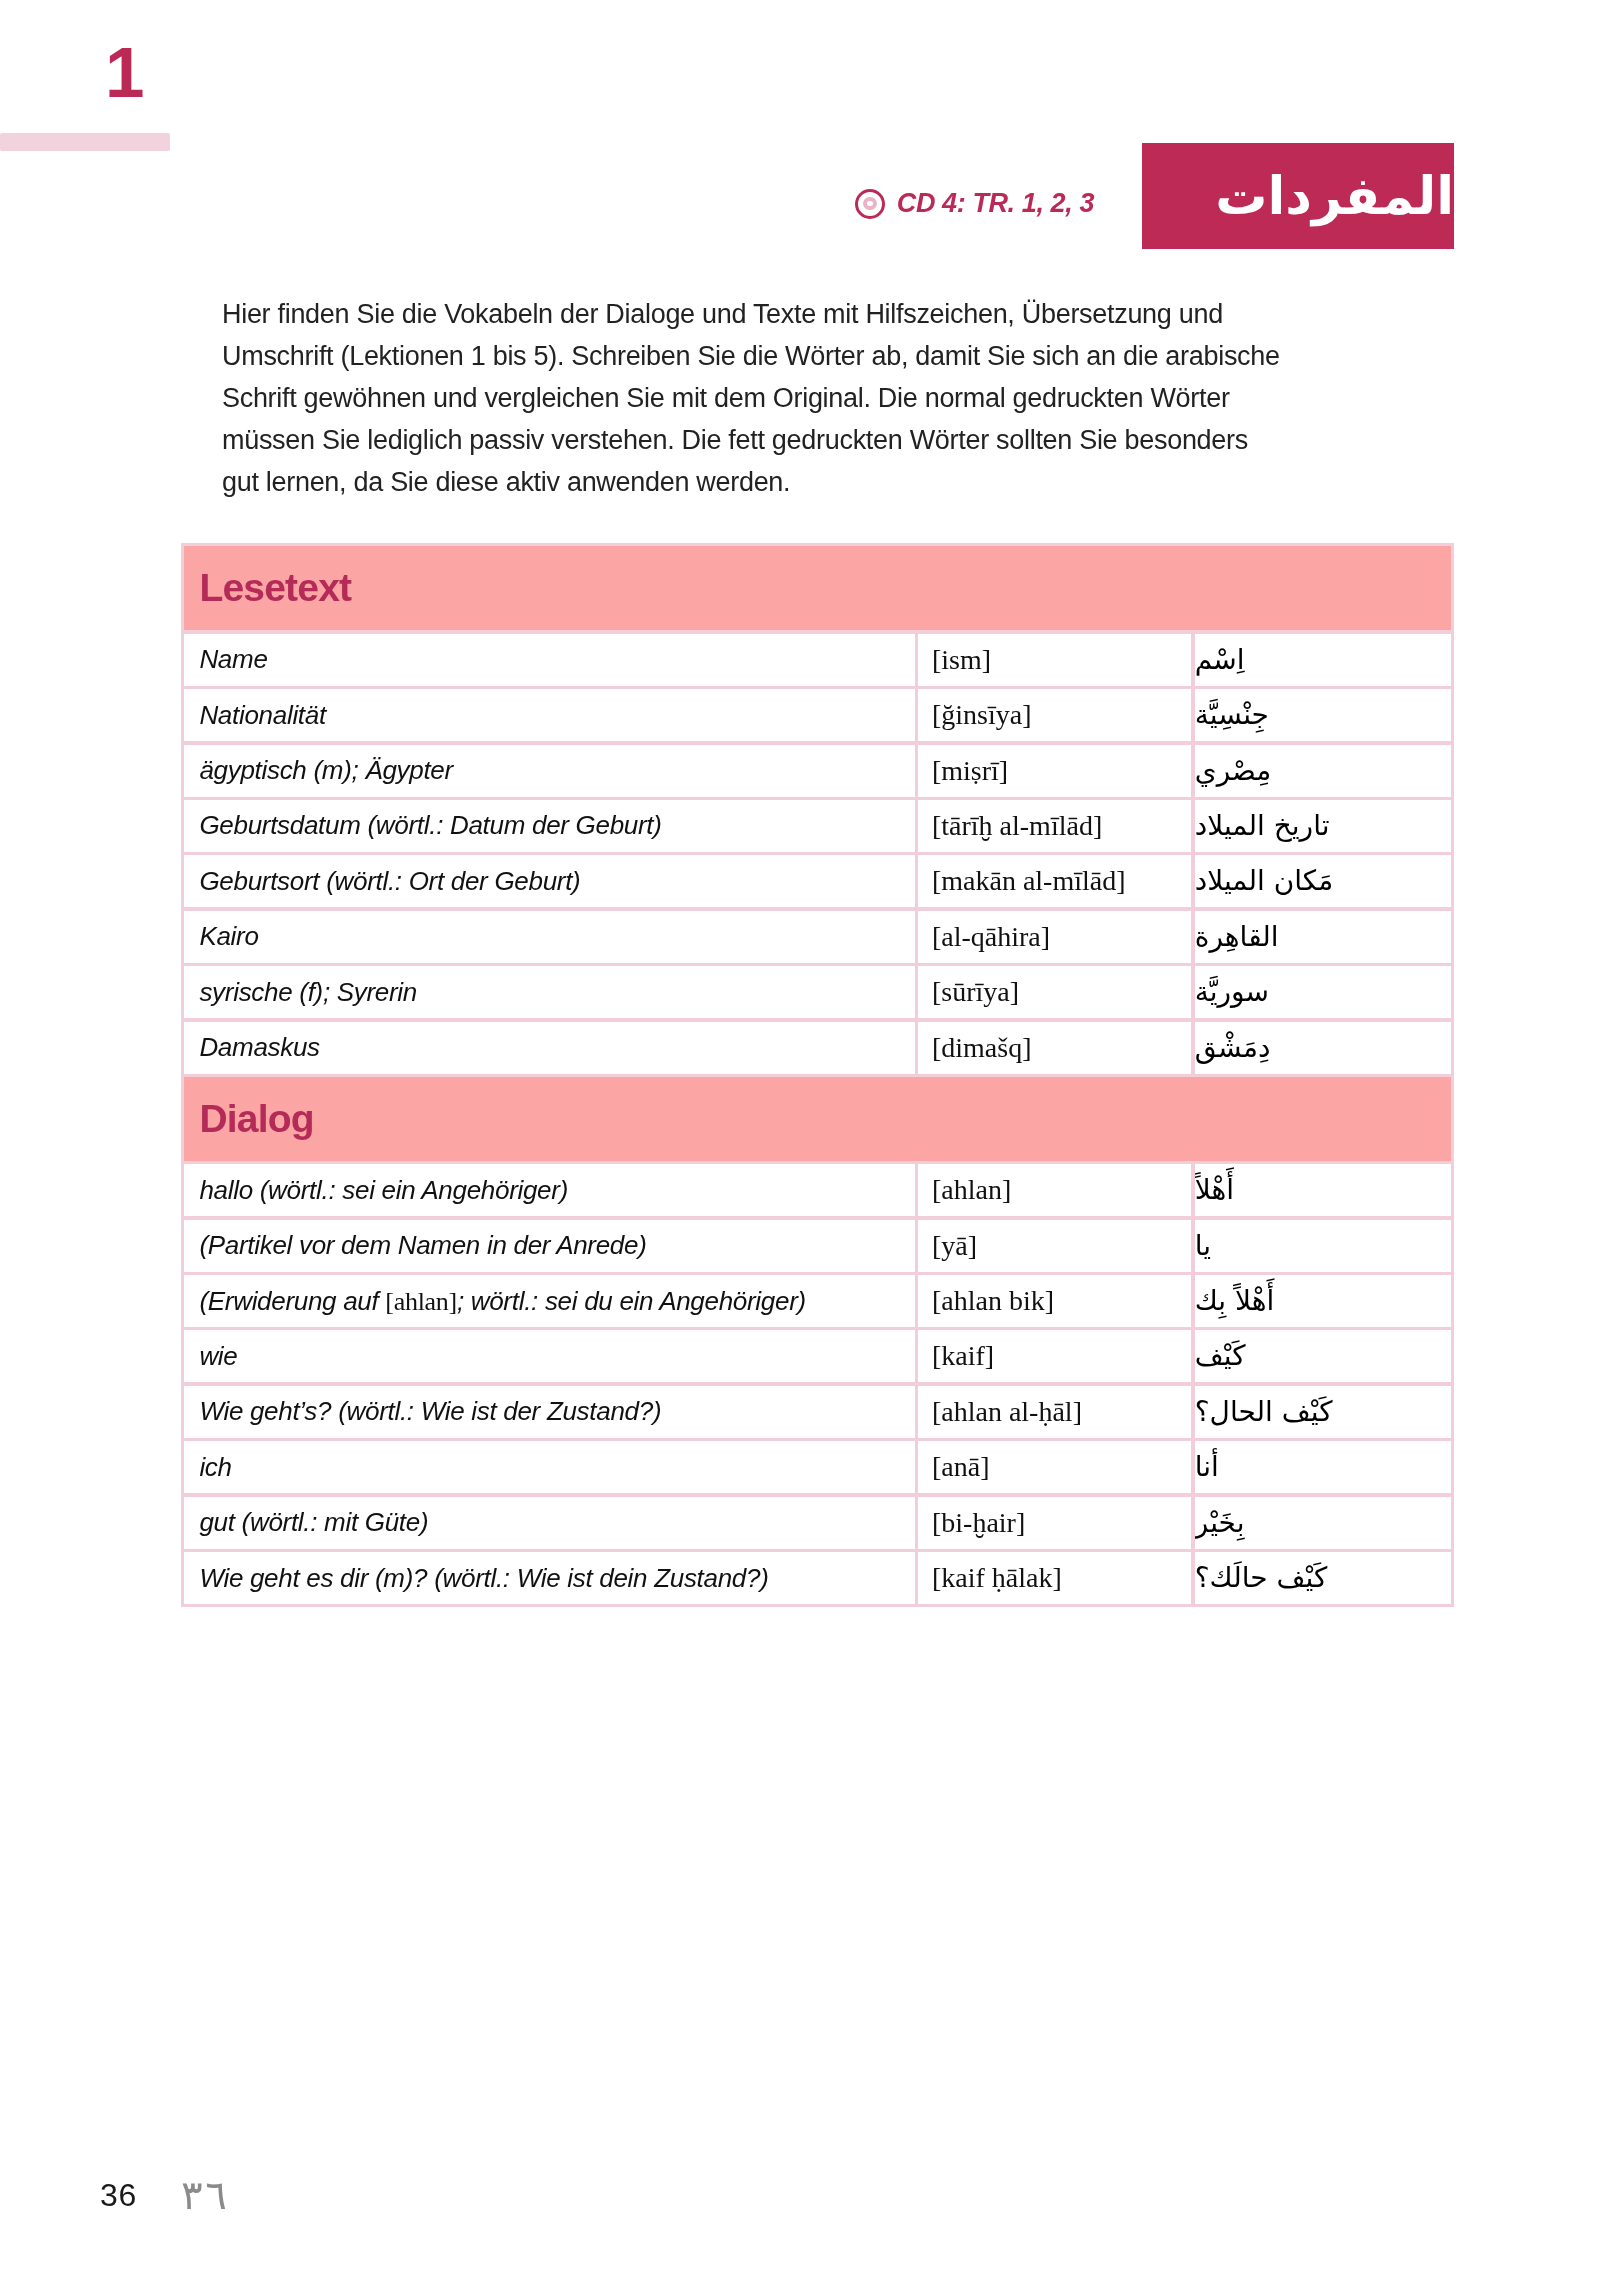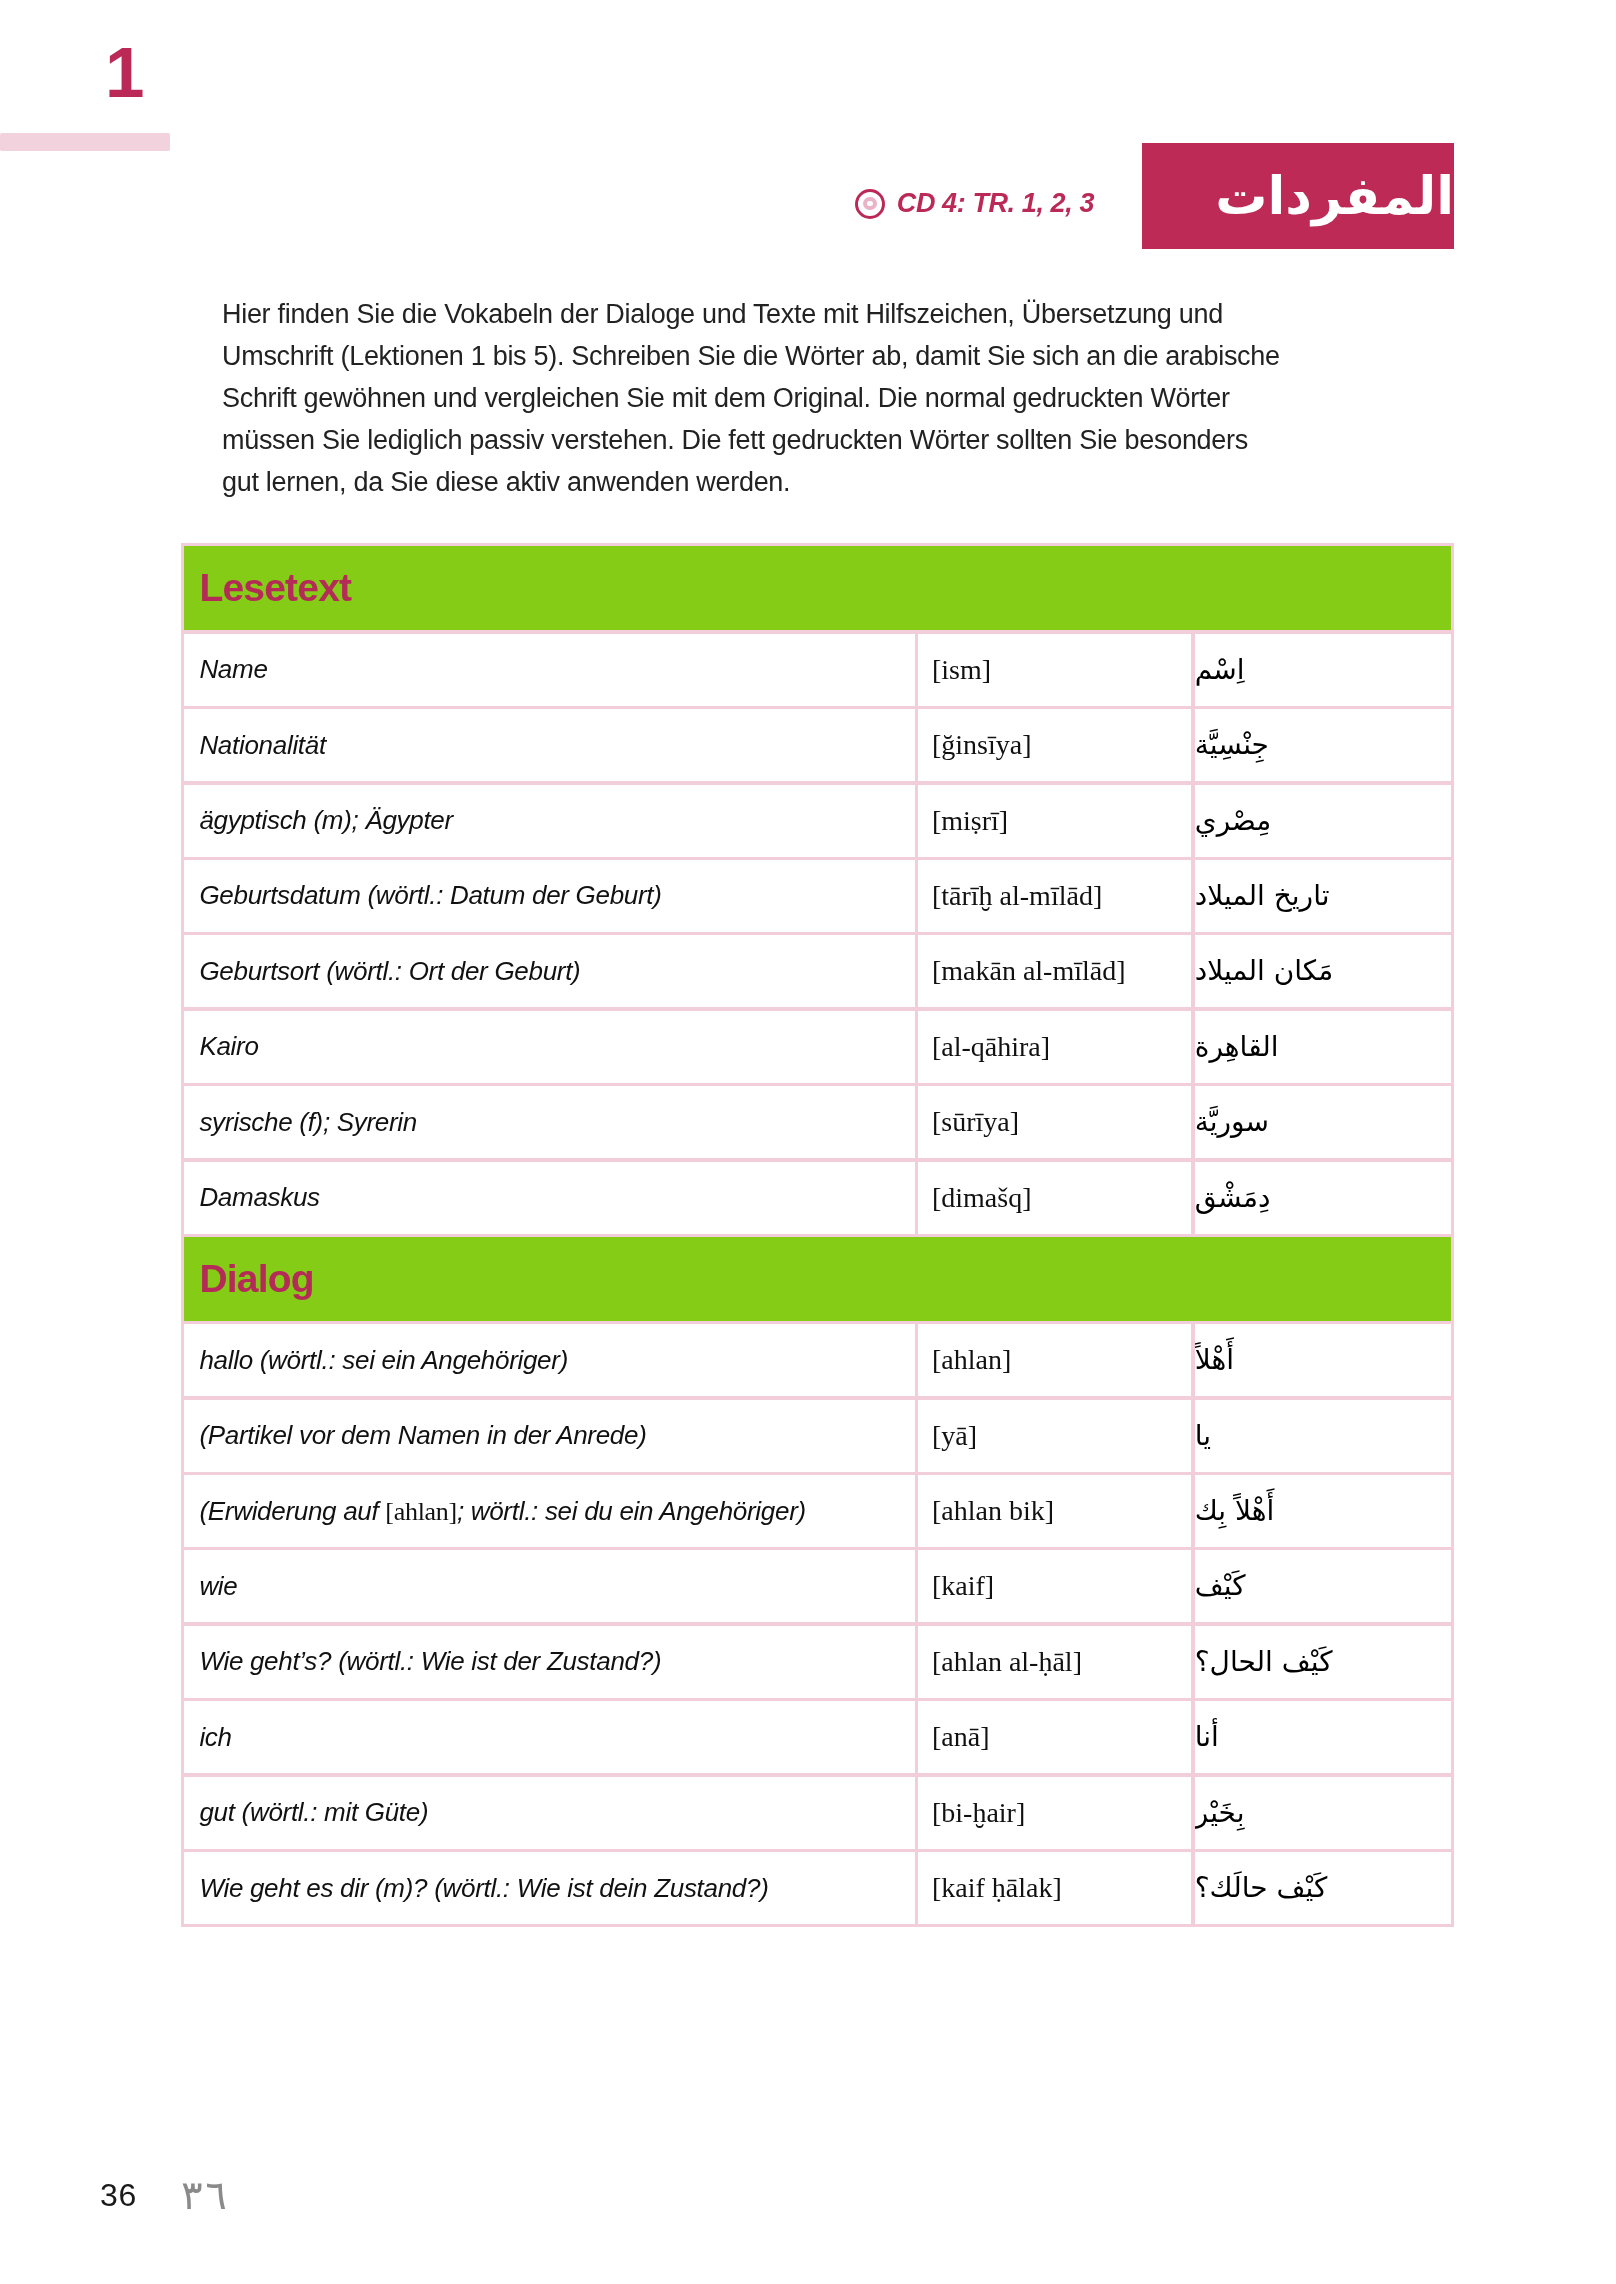--- a/index.html
+++ b/index.html
@@ -61,29 +61,29 @@
   .intro .intro-line{white-space:nowrap;margin-left:40px;}
 
   
   .vocab-table{
     position:absolute;left:181px;top:543px;width:1273px;
     background:#f1ced9;
     padding:3.4px;box-sizing:border-box;
     display:flex;flex-direction:column;gap:3.4px;
   }
   .section-header{
-    height:84px;background:#84cc16;
+    height:84px;background:#fca5a5;
     display:flex;align-items:center;
     padding-left:15px;box-sizing:border-box;
   }
   .section-title{
     font-size:39px;font-weight:bold;color:#b52b58;letter-spacing:-0.8px;
   }
   .vrow{
-    display:flex;gap:3.4px;height:72px;
+    display:flex;gap:3.4px;height:52px;
   }
   .cell{
     background:#ffffff;box-sizing:border-box;
     display:flex;align-items:center;overflow:hidden;
   }
   .cell.german{
     width:731px;padding-left:15px;
     font-style:italic;font-size:26px;letter-spacing:-0.3px;color:#111;
   }
   .cell.german .roman{

